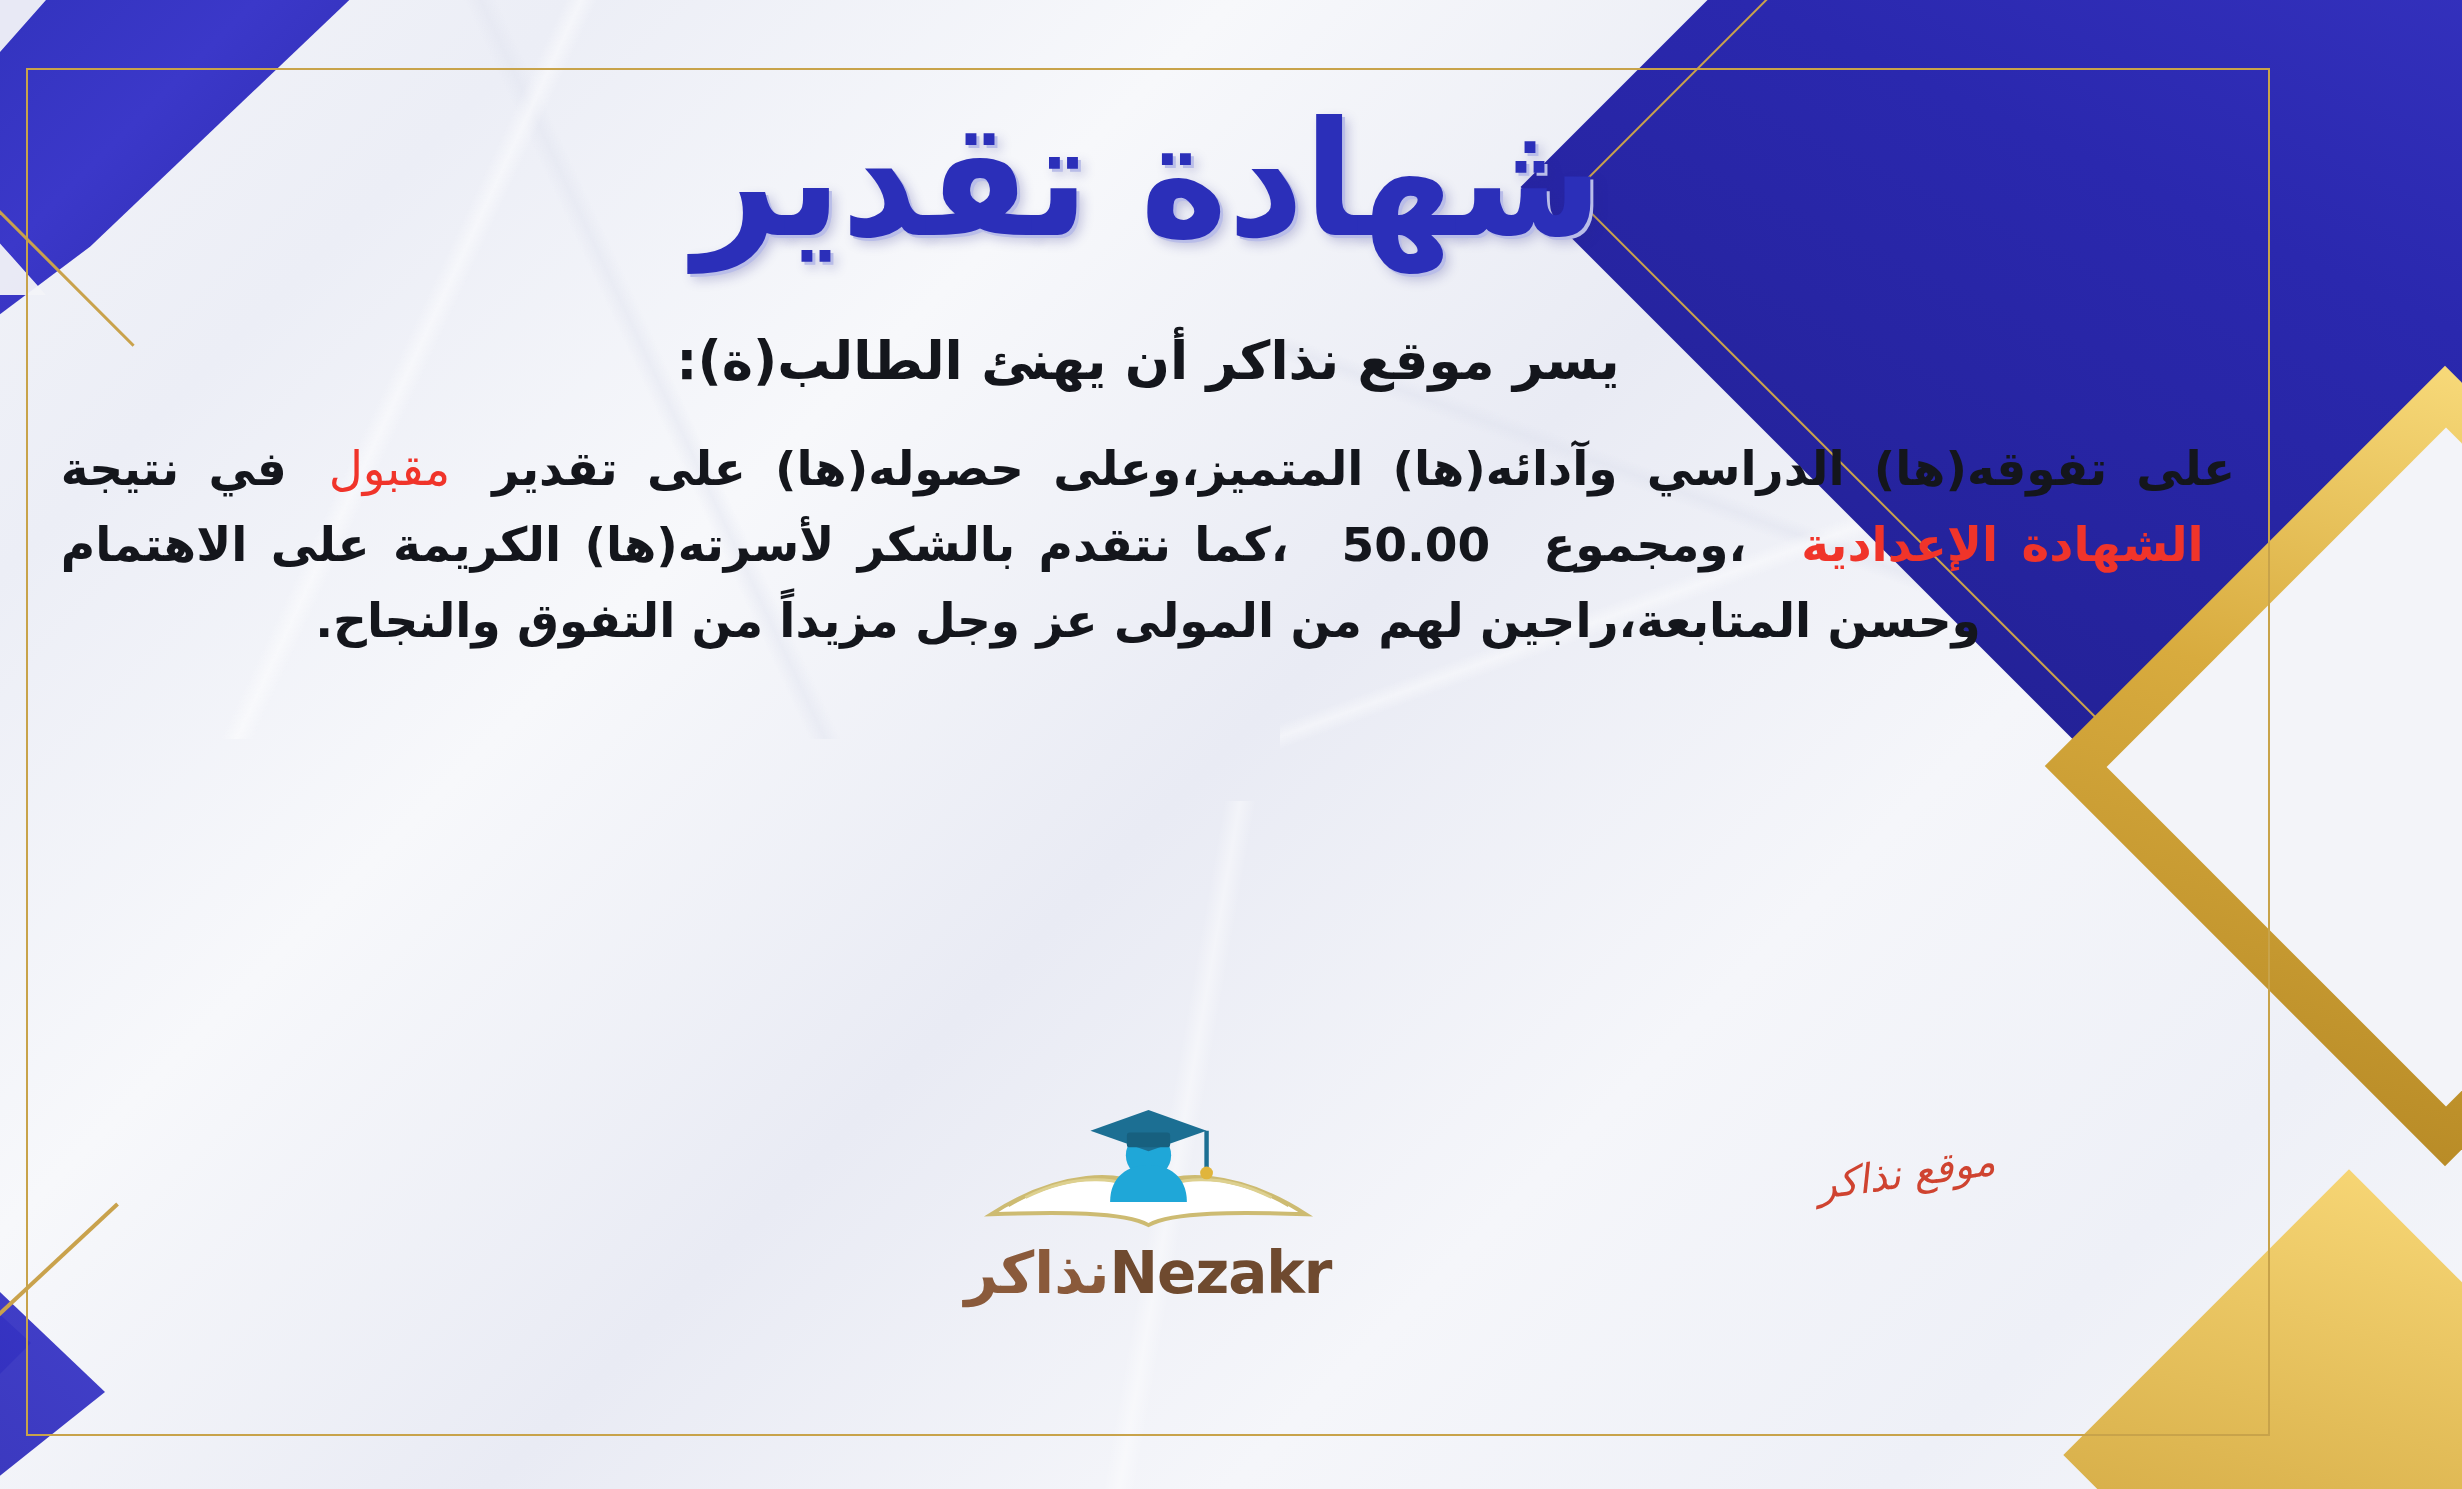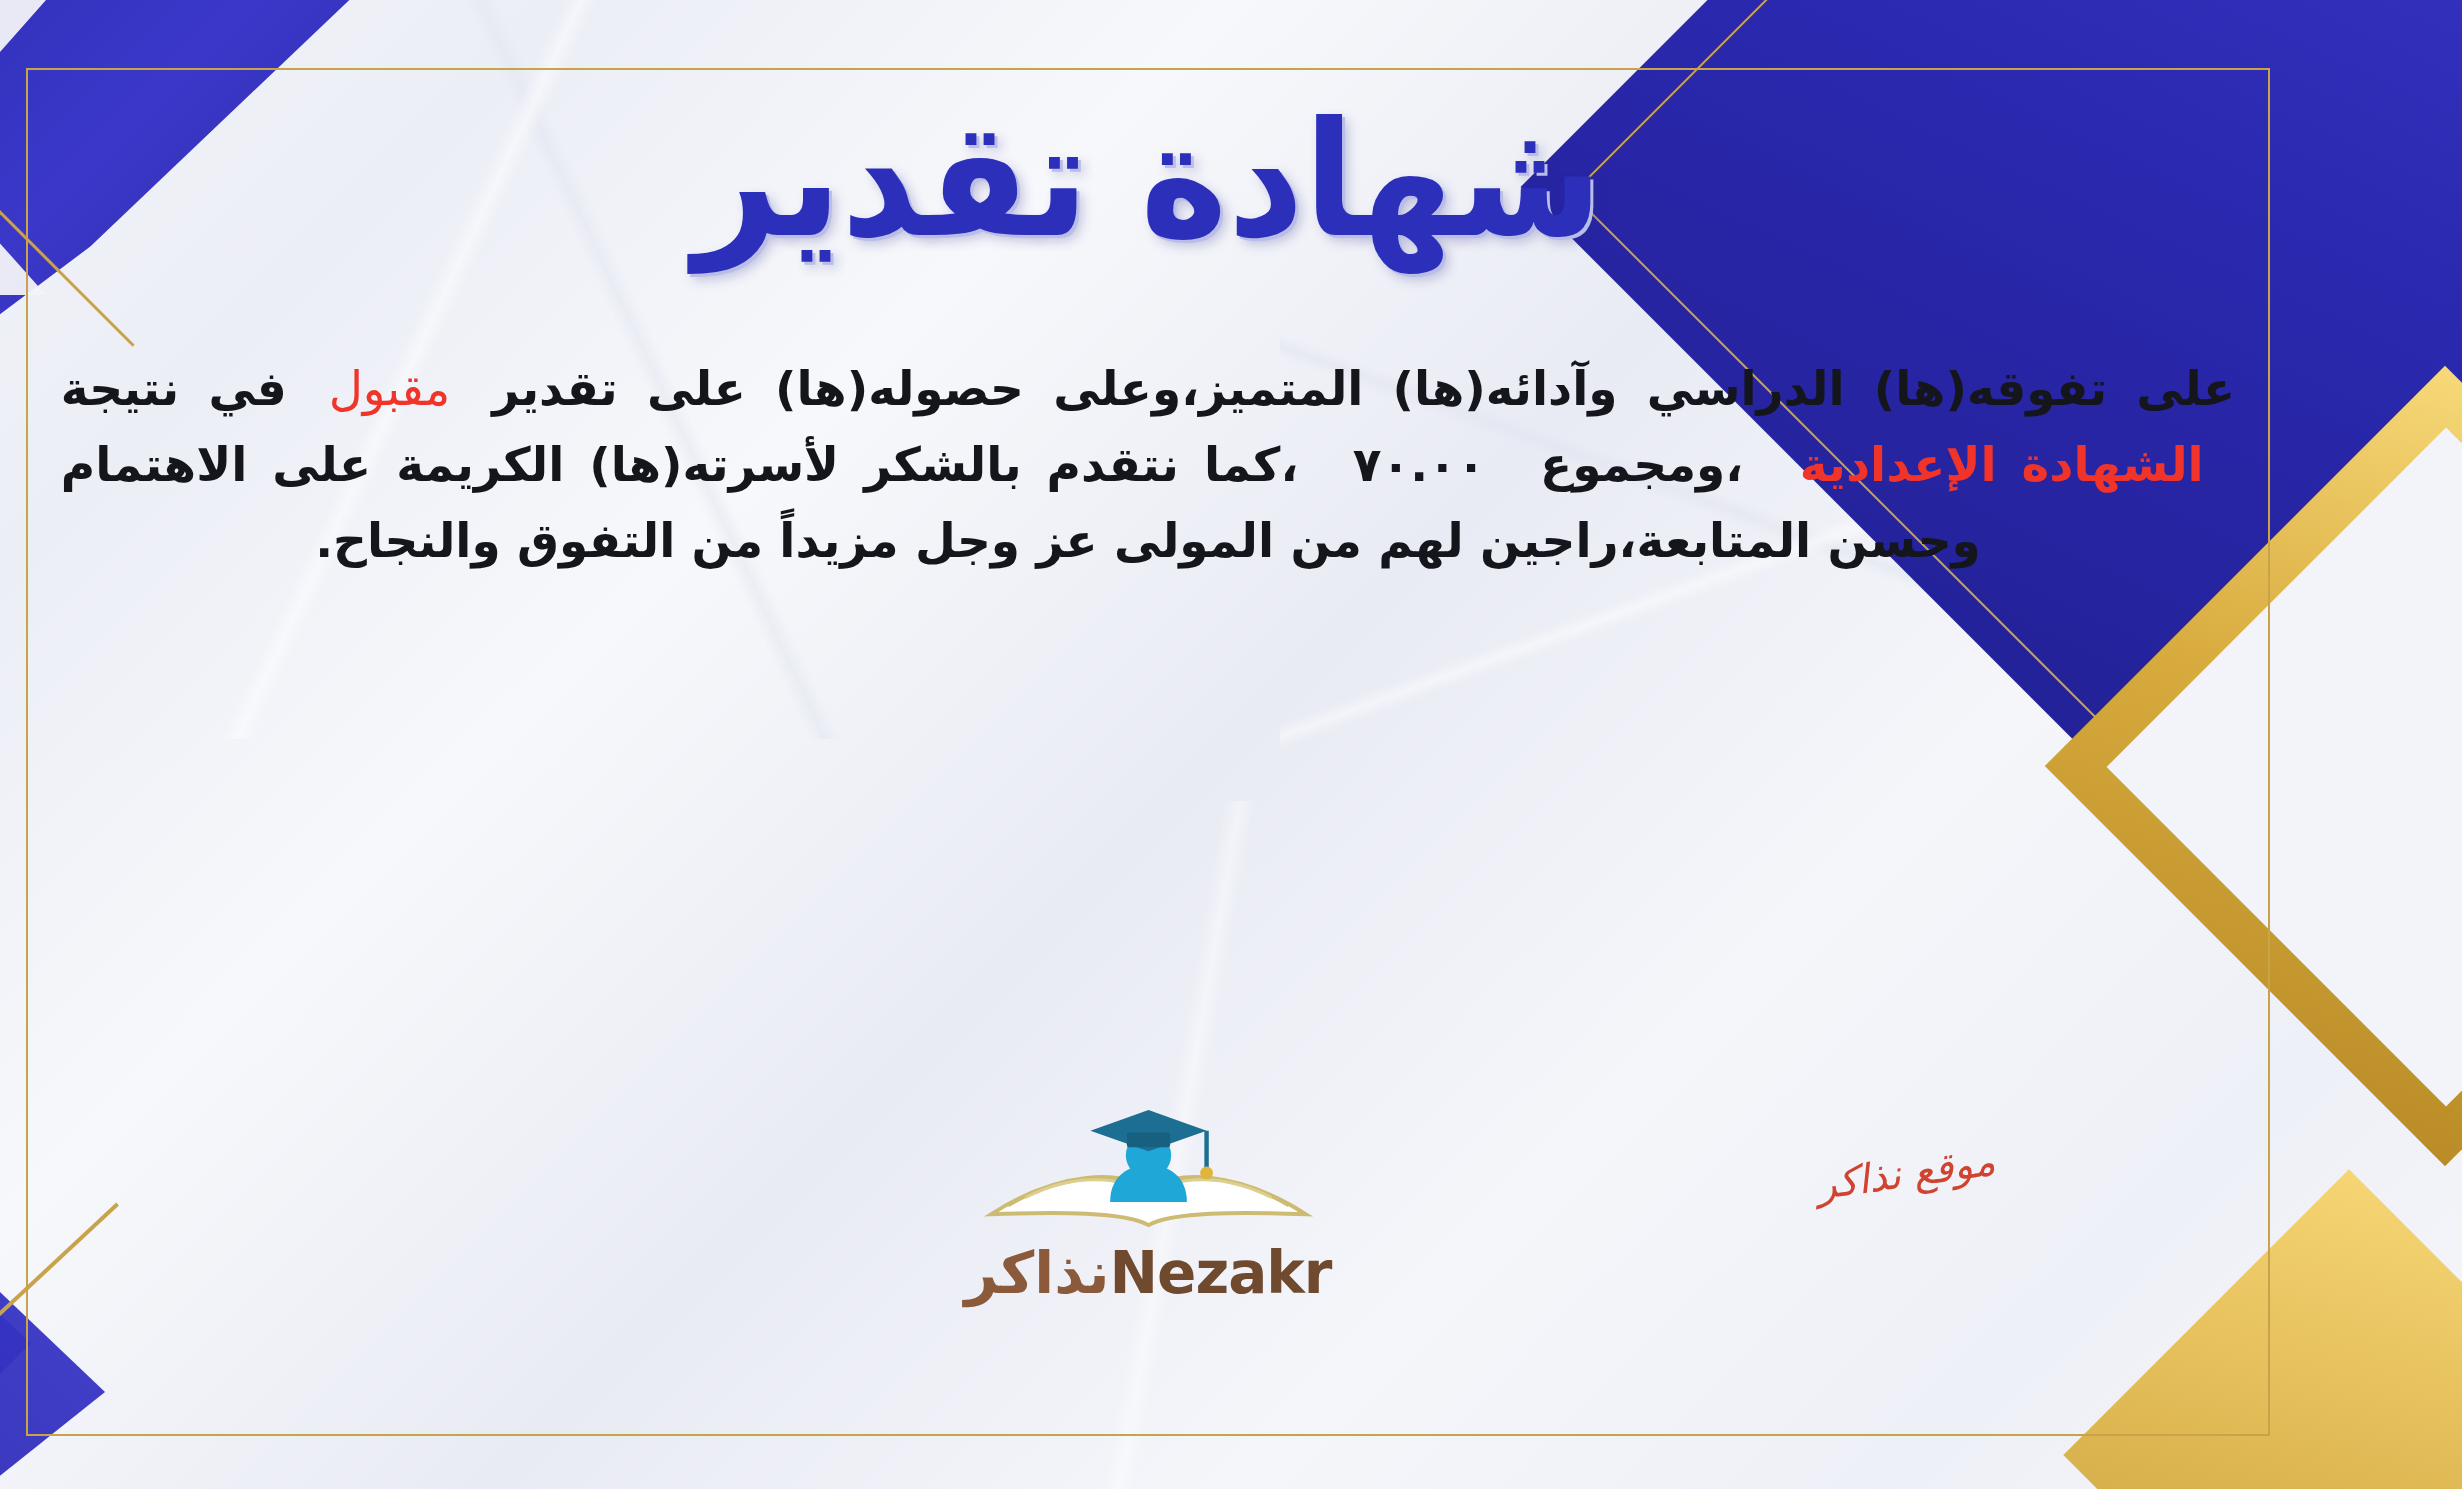--- a/index.html
+++ b/index.html
@@ -301,29 +301,30 @@
   <div class="corner corner-br-gold"></div>
 
   <div class="gold-frame"></div>
 
   <div class="content">
 
     <div class="title">شهادة تقدير</div>
 
     <div class="body-block">
 
+      <div class="line-intro">يسر موقع نذاكر أن يهنئ الطالب(ة):</div>
 
 
       <div class="paragraph">
         <span>على تفوقه(ها) الدراسي وآدائه(ها) المتميز،وعلى حصوله(ها) على تقدير</span>
         <span class="hl">مقبول</span>
         <span>في نتيجة</span>
         <span class="hl-wide">الشهادة الإعدادية</span>
         <span>،ومجموع</span>
-        <span class="num">٧٠.٠٠</span>
+        <span class="num">50.00</span>
         <span>،كما نتقدم بالشكر لأسرته(ها) الكريمة على الاهتمام وحسن المتابعة،راجين لهم من المولى عز وجل مزيداً من التفوق والنجاح.</span>
       </div>
 
     </div>
 
     <div class="footer">
 
       <div class="sign-area">
         <div class="sign-script">موقع نذاكر</div>
       </div>

